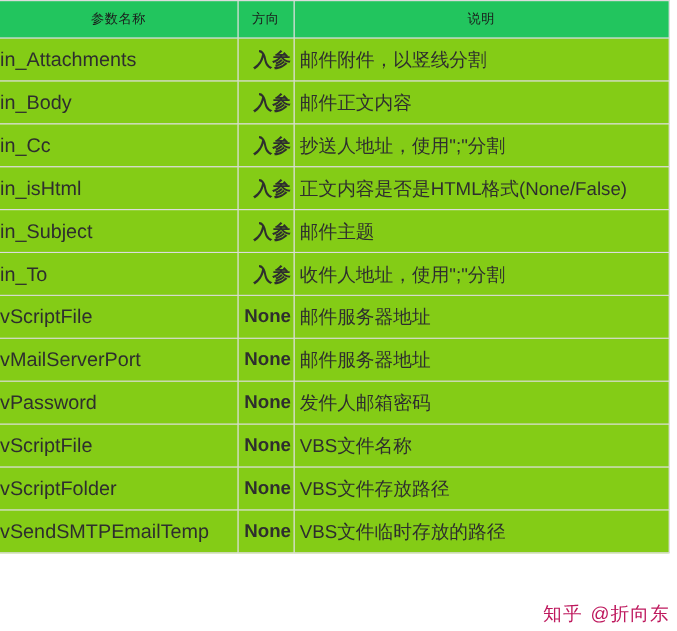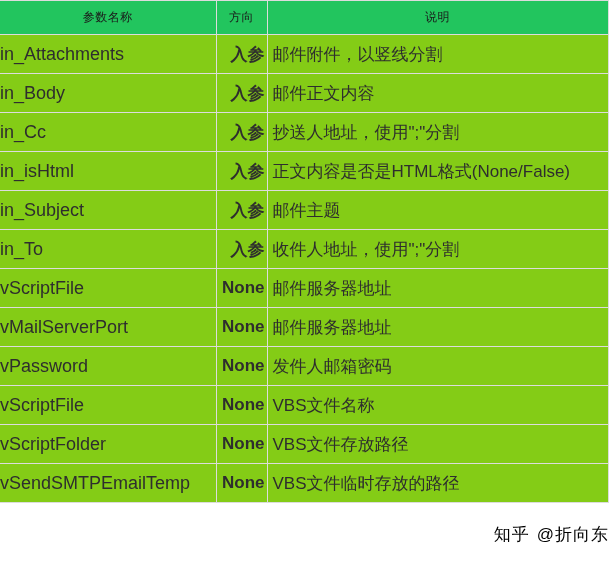--- a/index.html
+++ b/index.html
@@ -81,23 +81,23 @@
   tbody td.cell-desc {
     text-align: left;
     padding-left: 5px;
     font-size: 17px;
     color: #2e2e2e;
   }
 
   .watermark {
     position: absolute;
     right: 6px;
-    bottom: 28px;
+    bottom: 4px;
     font-size: 17px;
-    color: #000000;
+    color: #be185d;
     letter-spacing: 1px;
     pointer-events: none;
     user-select: none;
     white-space: nowrap;
     font-family: "Liberation Sans", "DejaVu Sans", sans-serif;
   }
   .watermark .wm-logo { margin-right: 7px; }
 </style>
 </head>
 <body>

